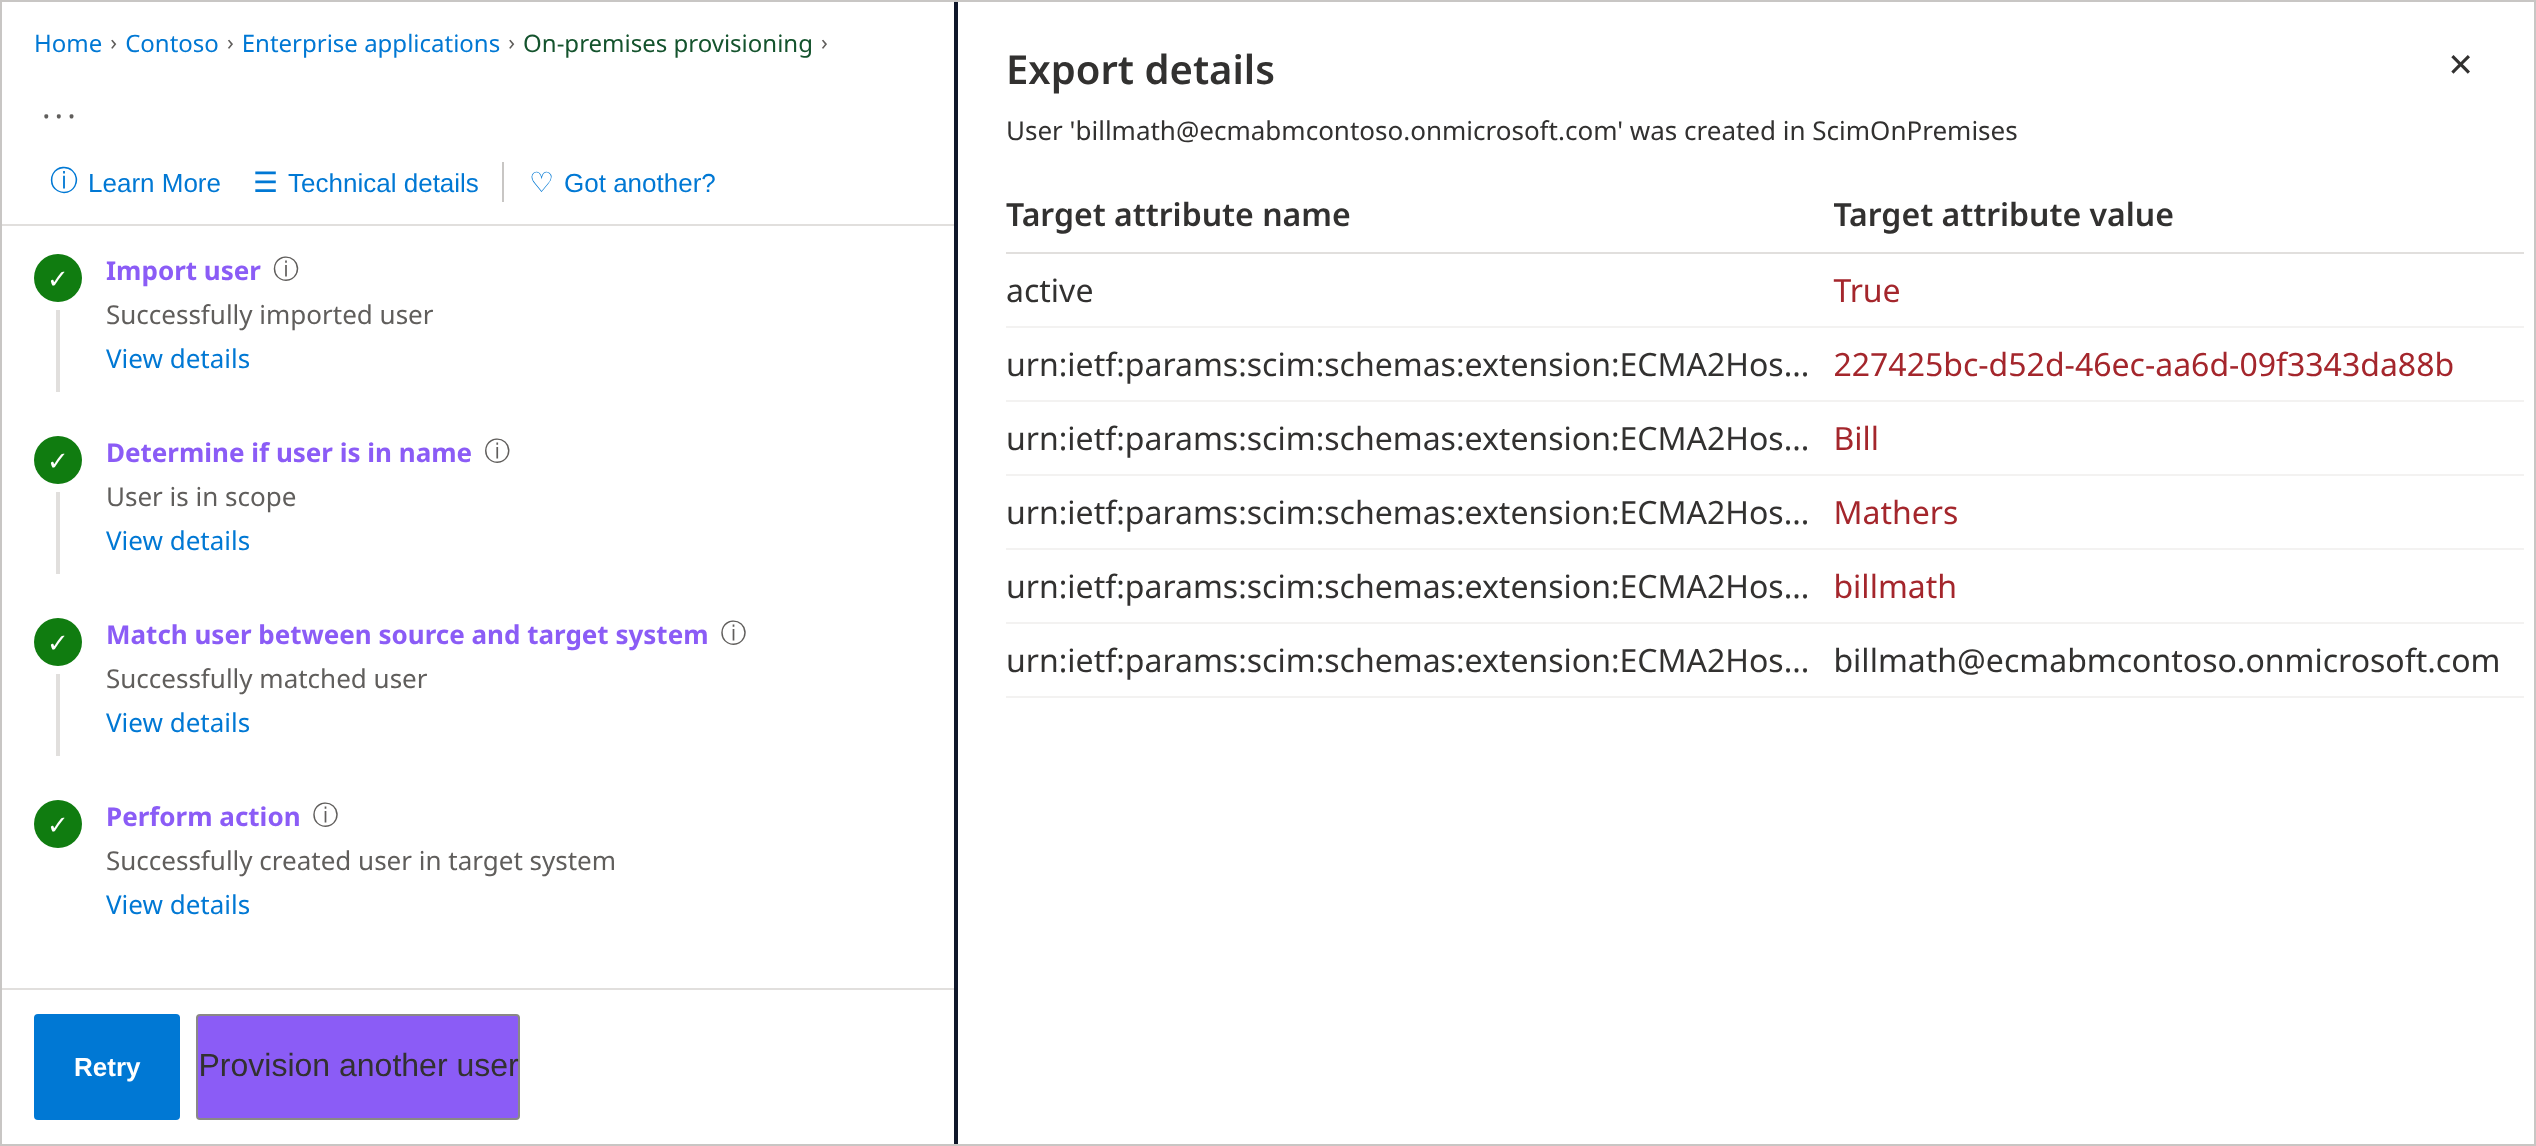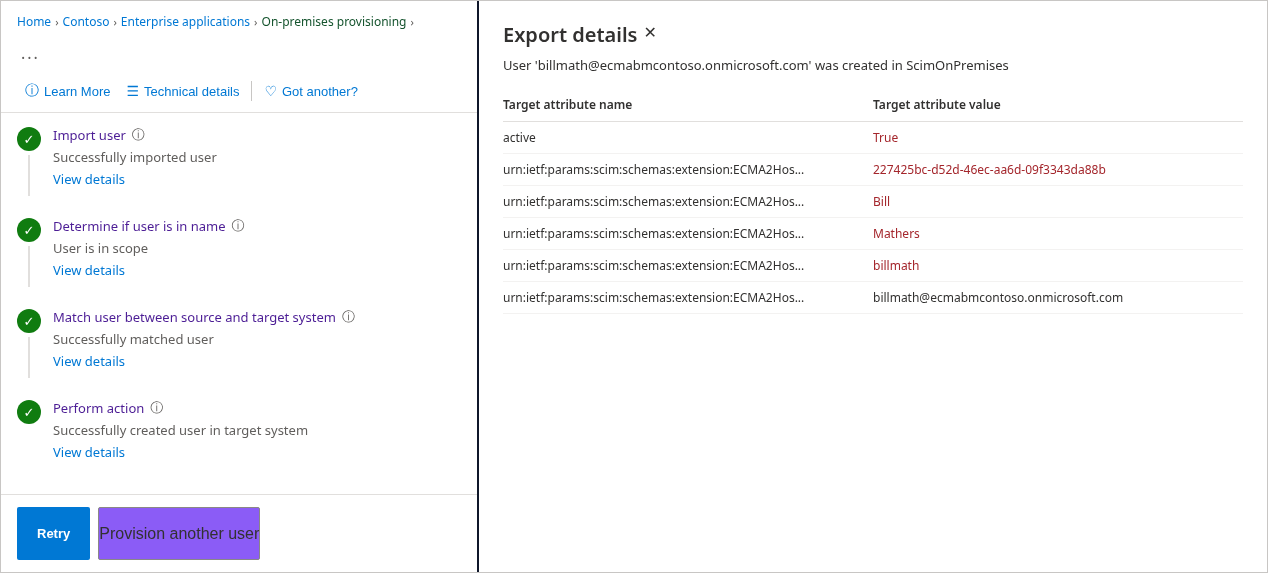--- a/index.html
+++ b/index.html
@@ -147,22 +147,22 @@
       padding-bottom: 8px;
     }
     .step-title-row {
       display: flex;
       align-items: center;
       gap: 6px;
       margin-bottom: 4px;
     }
     .step-title {
       font-size: 13px;
-      font-weight: 400;
-      color: #4c1d95;
+      font-weight: 700;
+      color: #8b5cf6;
     }
     .info-icon {
       color: #605e5c;
       font-size: 13px;
       cursor: pointer;
     }
     .step-desc {
       font-size: 13px;
       color: #605e5c;
       margin-bottom: 4px;
@@ -203,23 +203,24 @@
     
     .right-panel {
       flex: 1;
       display: flex;
       flex-direction: column;
       overflow: hidden;
       padding: 20px 24px;
     }
     .right-header {
       display: flex;
-      justify-content: flex-start;
+      justify-content: space-between;
       align-items: flex-start;
       margin-bottom: 8px;
+      gap: 12px;
     }
     .export-title {
       font-size: 20px;
       font-weight: 600;
       color: #323130;
     }
     .close-btn {
       background: none;
       border: none;
       cursor: pointer;
@@ -229,21 +230,21 @@
     }
     .export-subtitle {
       font-size: 13px;
       color: #323130;
       margin-bottom: 16px;
     }
 
     .attr-table {
       width: 100%;
       border-collapse: collapse;
-      font-size: 12px;
+      font-size: 16px;
     }
     .attr-table thead tr {
       border-bottom: 1px solid #e1dfdd;
     }
     .attr-table thead th {
       text-align: left;
       padding: 6px 12px 8px 0;
       font-weight: 600;
       color: #323130;
     }

